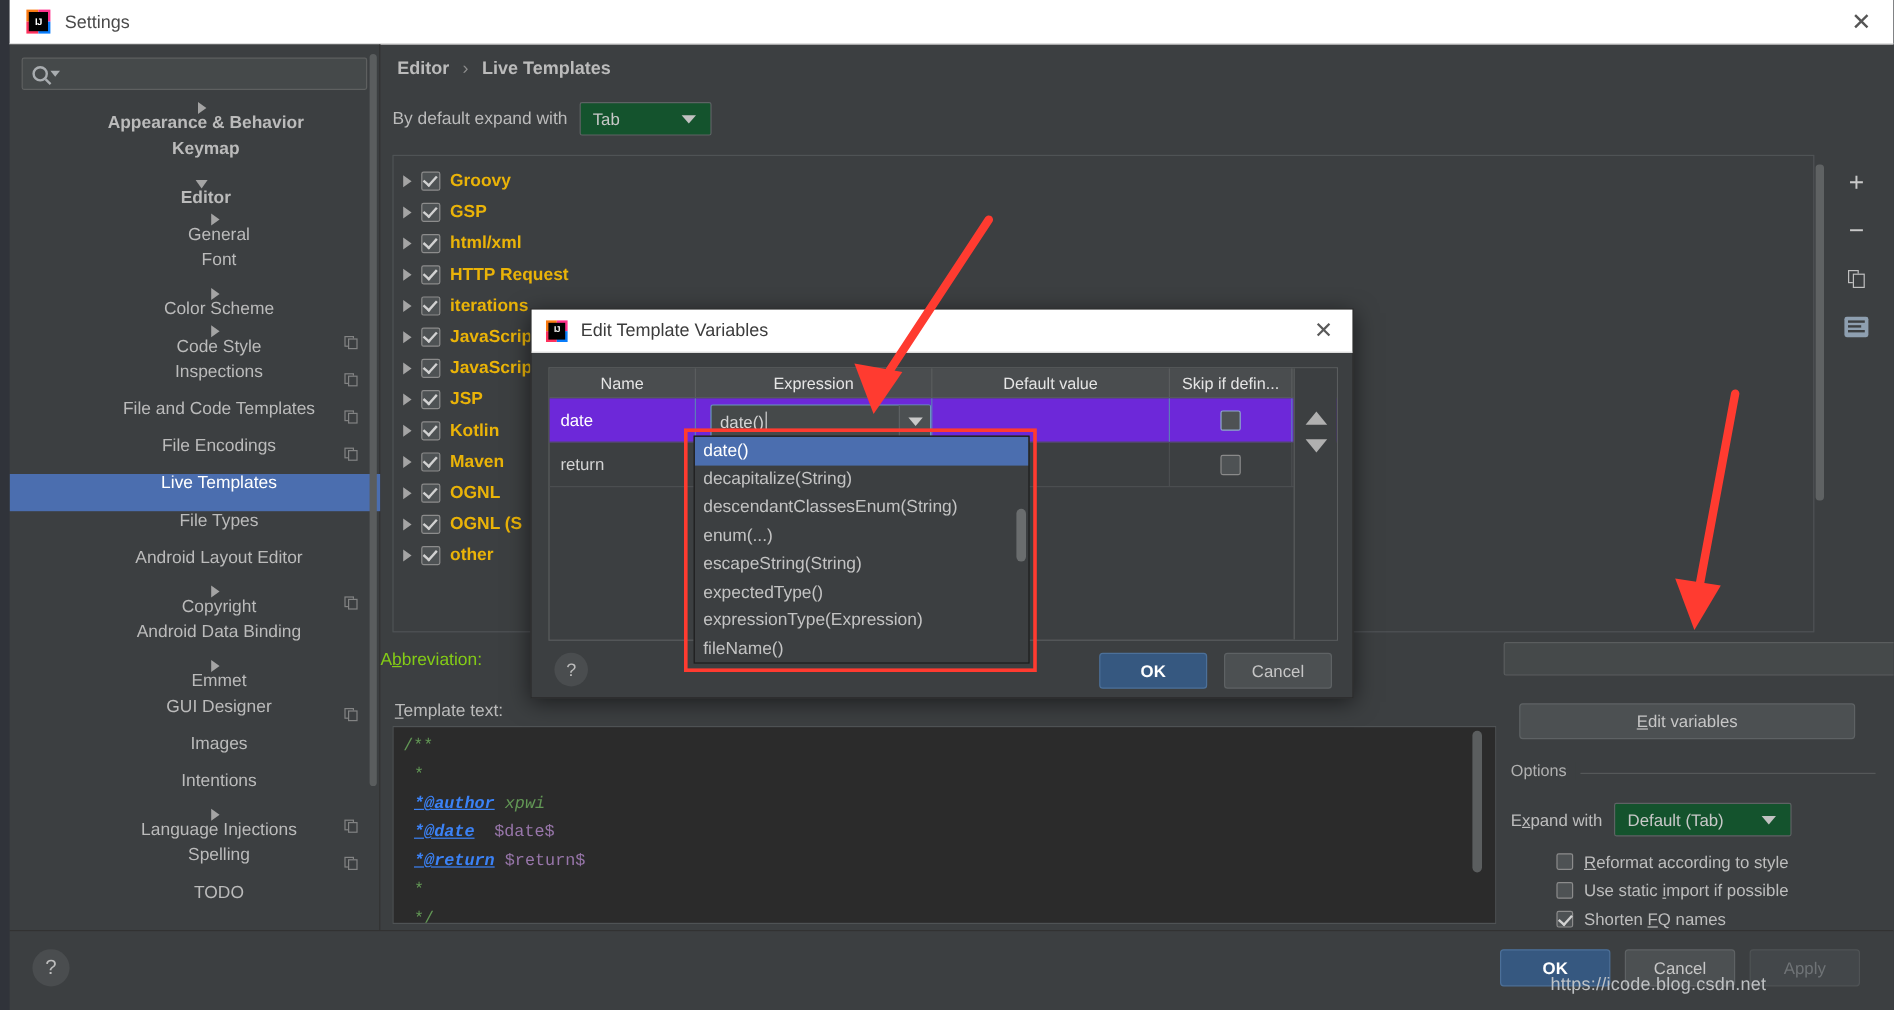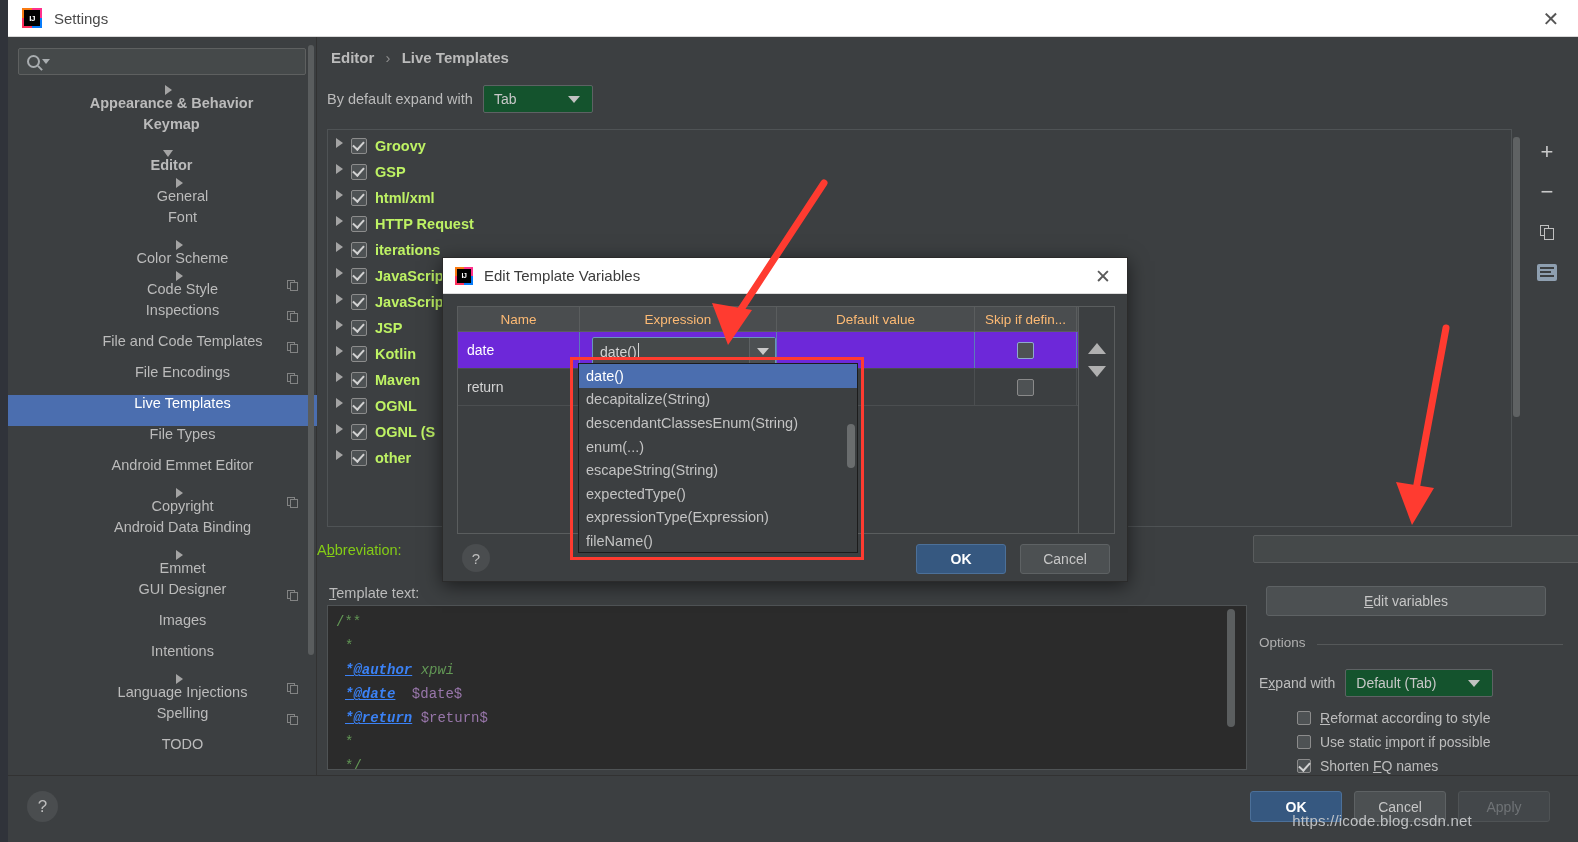--- a/index.html
+++ b/index.html
@@ -146,22 +146,22 @@
     border-left: 6px solid transparent; border-right: 6px solid transparent;
     border-top: 7px solid #c2c2c2;
   }
 
   .tmpl-list {
     position: absolute; left: 10px; top: 92px; width: 1185px; height: 398px;
     background: #3c3f41; border: 1px solid #4f5355;
     overflow: hidden;
   }
   .tl-row {
-    height: 26px; display: flex; align-items: flex-start;
-    padding-left: 8px; font-size: 14.5px; font-weight: bold; color: #bef264;
+    height: 26px; display: flex; align-items: center;
+    padding-left: 8px; font-size: 14.5px; font-weight: bold; color: #eab308;
   }
   .tl-row .arrow {
     width: 0; height: 0; flex: none; margin-right: 8px;
     border-top: 5px solid transparent; border-bottom: 5px solid transparent;
     border-left: 7px solid #a4a4a4;
   }
   .cbx {
     width: 14px; height: 14px; flex: none; margin-right: 8px;
     border: 1px solid #8c8c8c; background: #4e5254; border-radius: 2px;
     position: relative;
@@ -312,21 +312,21 @@
   .vt {
     position: absolute; left: 14px; top: 48px; width: 658px; height: 228px;
     border: 1px solid #5a5d5e; background: #3c3f41;
   }
   .vt-head {
     display: flex; height: 25px; background: #4a4d4f;
     border-bottom: 1px solid #5a5d5e;
   }
   .vt-head div {
     display: flex; align-items: center; justify-content: center;
-    font-size: 13.5px; color: #fdba74; border-right: 1px solid #5a5d5e;
+    font-size: 13.5px; color: #e5e5e5; border-right: 1px solid #5a5d5e;
     height: 100%;
   }
   .c-name { width: 122px; }
   .c-expr { width: 197px; }
   .c-def  { width: 198px; }
   .c-skip { width: 102px; }
   .c-sb   { width: 36px; border-right: none !important; }
 
   .vt-row { display: flex; height: 37px; border-bottom: 1px solid #4b4e50; }
   .vt-row.sel { background: #6d28d9; }
@@ -496,21 +496,21 @@
         <div class="tree-item sel" style="padding-left: 40px;">
           <span class="arrow none"></span>
           <span>Live Templates</span>
         </div>
         <div class="tree-item" style="padding-left: 40px;">
           <span class="arrow none"></span>
           <span>File Types</span>
         </div>
         <div class="tree-item" style="padding-left: 40px;">
           <span class="arrow none"></span>
-          <span>Android Emmet Editor</span>
+          <span>Android Layout Editor</span>
         </div>
         <div class="tree-item" style="padding-left: 40px;">
           <span class="arrow "></span>
           <span>Copyright</span>
           <span class="copy-ic">
             <i class="b1"></i>
             <i class="b2"></i>
           </span>
         </div>
         <div class="tree-item" style="padding-left: 40px;">

